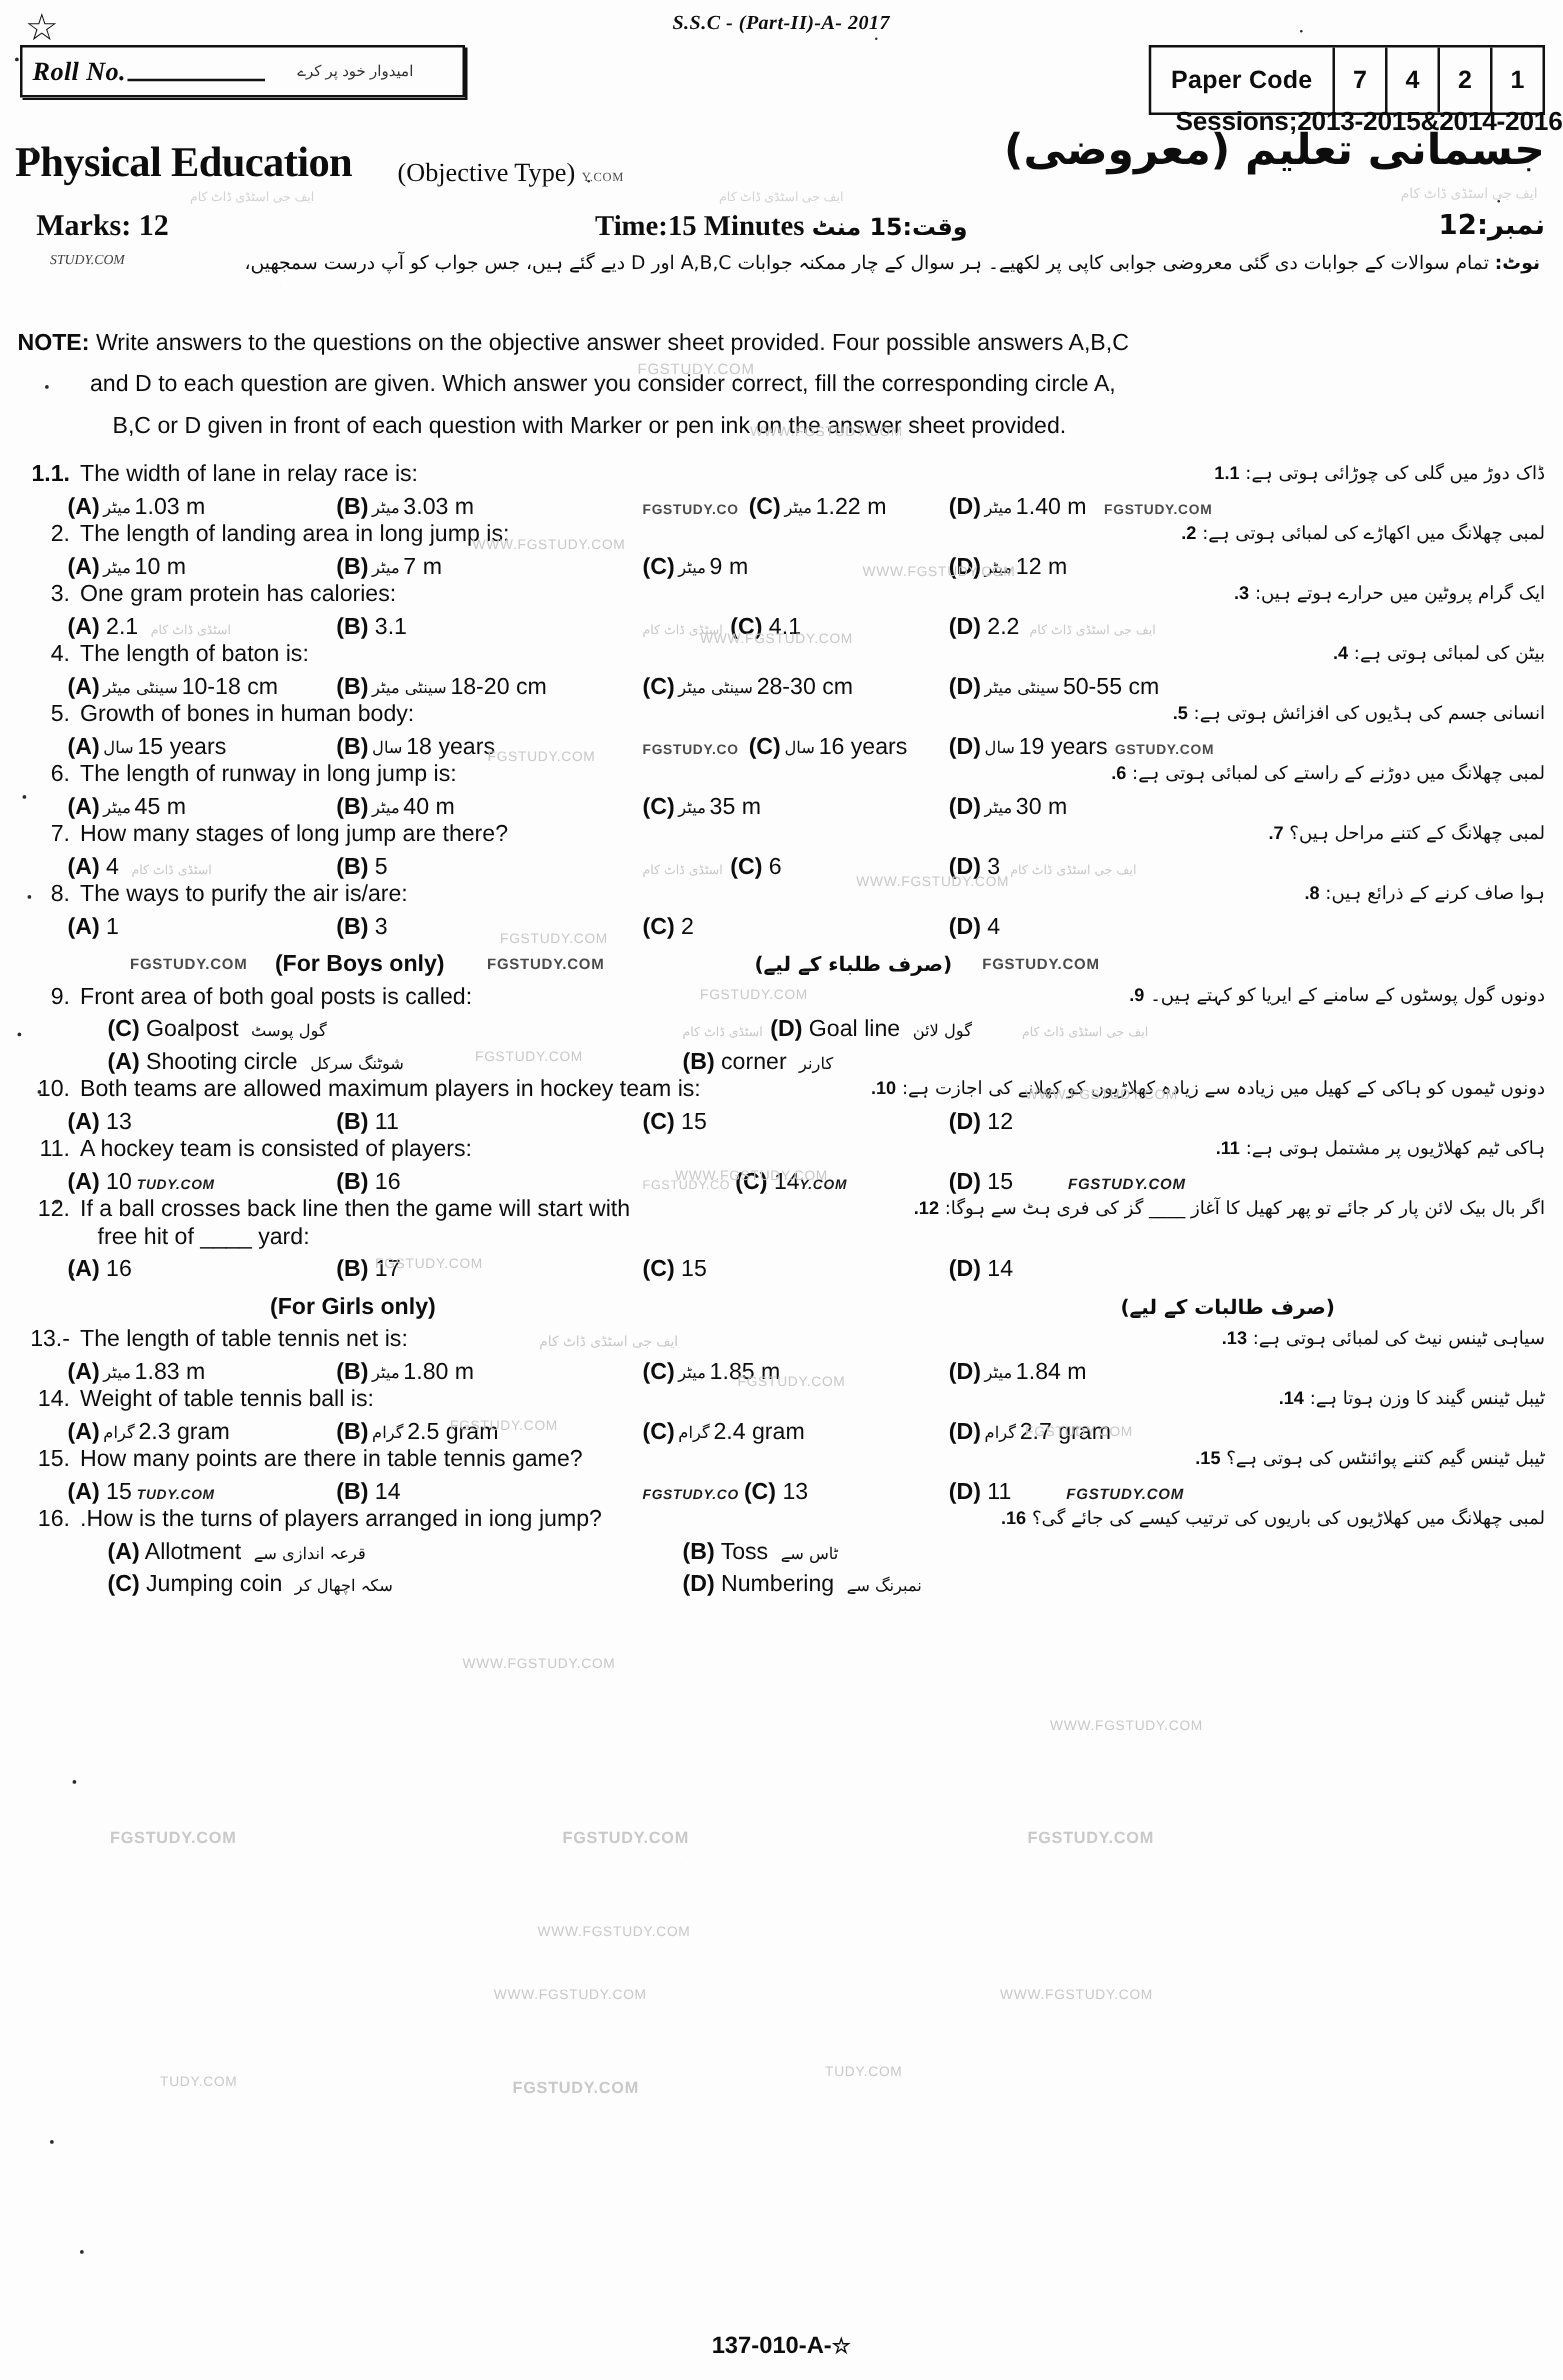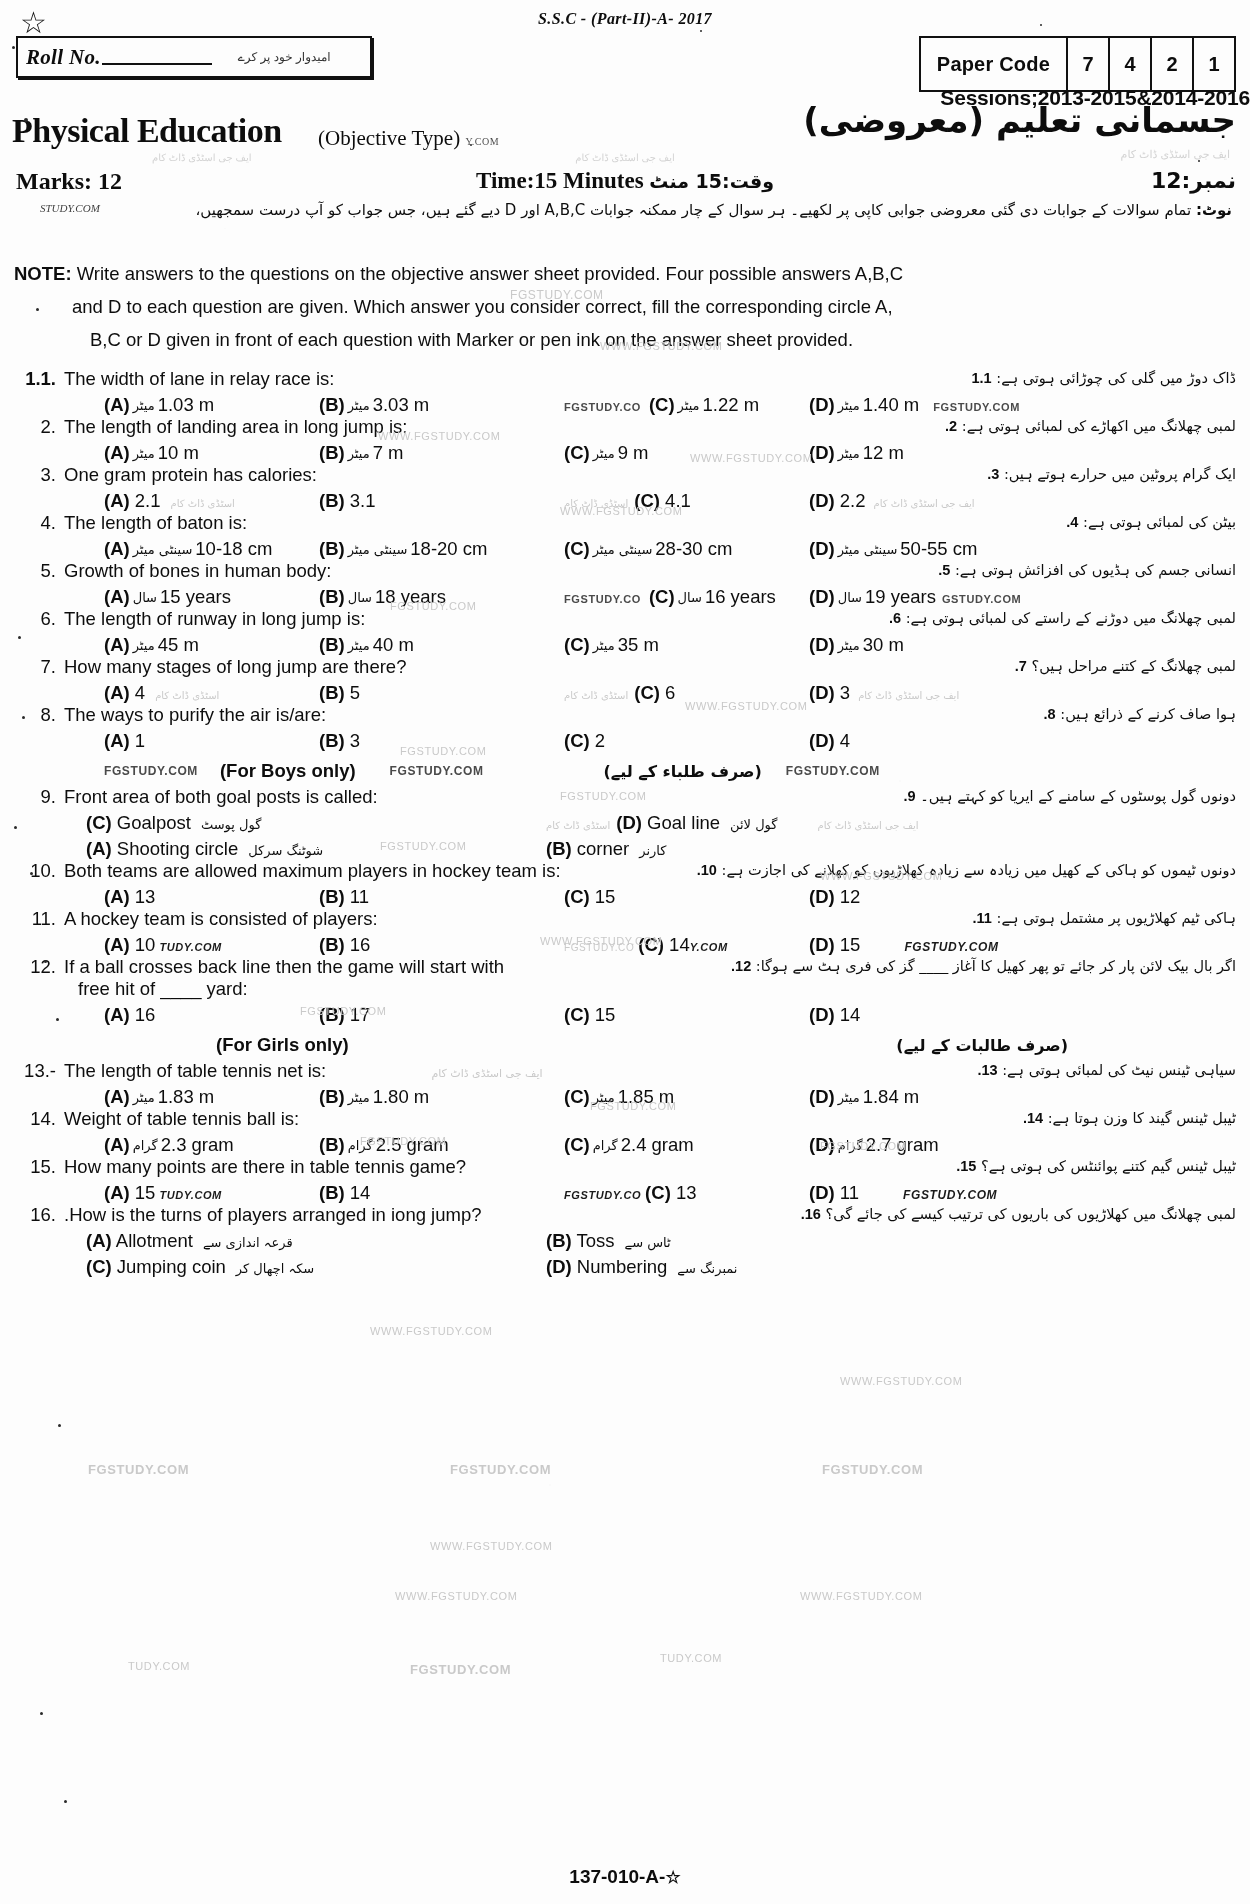--- a/index.html
+++ b/index.html
@@ -93,21 +93,21 @@
   .subject-ur {
     position: absolute; right: 14px; top: 100px;
     direction: rtl; font-size: 34px; font-weight: 700;
     font-family: "DejaVu Sans", sans-serif;
   }
   .subject-ur-sub {
     position: absolute; right: 20px; top: 148px;
     direction: rtl; font-size: 11px; opacity: .8;
   }
   .marks {
-    position: absolute; left: 16px; top: 168px;
+    position: absolute; left: 29px; top: 168px;
     font-family: "Liberation Serif", serif;
     font-weight: 700; font-size: 24px;
   }
   .marks-sub {
     position: absolute; left: 152px; top: 152px;
     font-size: 10px; opacity: .8; direction: rtl;
   }
   .time {
     position: absolute; left: 0; top: 168px; width: 1250px;
     text-align: center;
@@ -163,21 +163,21 @@
   .qtext { font-size: 18.5px; flex: 1 1 auto; }
   .qtext2 { font-size: 18.5px; padding-left: 78px; }
   .qur {
     direction: rtl; font-family: "DejaVu Sans", sans-serif;
     font-size: 14.5px; text-align: right; white-space: nowrap;
     flex: 0 0 auto; padding-top: 2px;
   }
   .qur .qurnum { font-weight: 700; font-family: "Liberation Sans", sans-serif; }
 
   .opts {
-    display: flex; padding: 4px 14px 0 104px;
+    display: flex; padding: 4px 14px 0 54px;
     font-size: 18.5px;
     align-items: flex-end;
   }
   .opts.two { padding-left: 86px; }
   .opt { position: relative; }
   .opts .opt:nth-child(1) { flex: 0 0 215px; }
   .opts .opt:nth-child(2) { flex: 0 0 245px; }
   .opts .opt:nth-child(3) { flex: 0 0 245px; }
   .opts .opt:nth-child(4) { flex: 1 1 auto; }
   .opts.two .opt:nth-child(1) { flex: 0 0 460px; }

